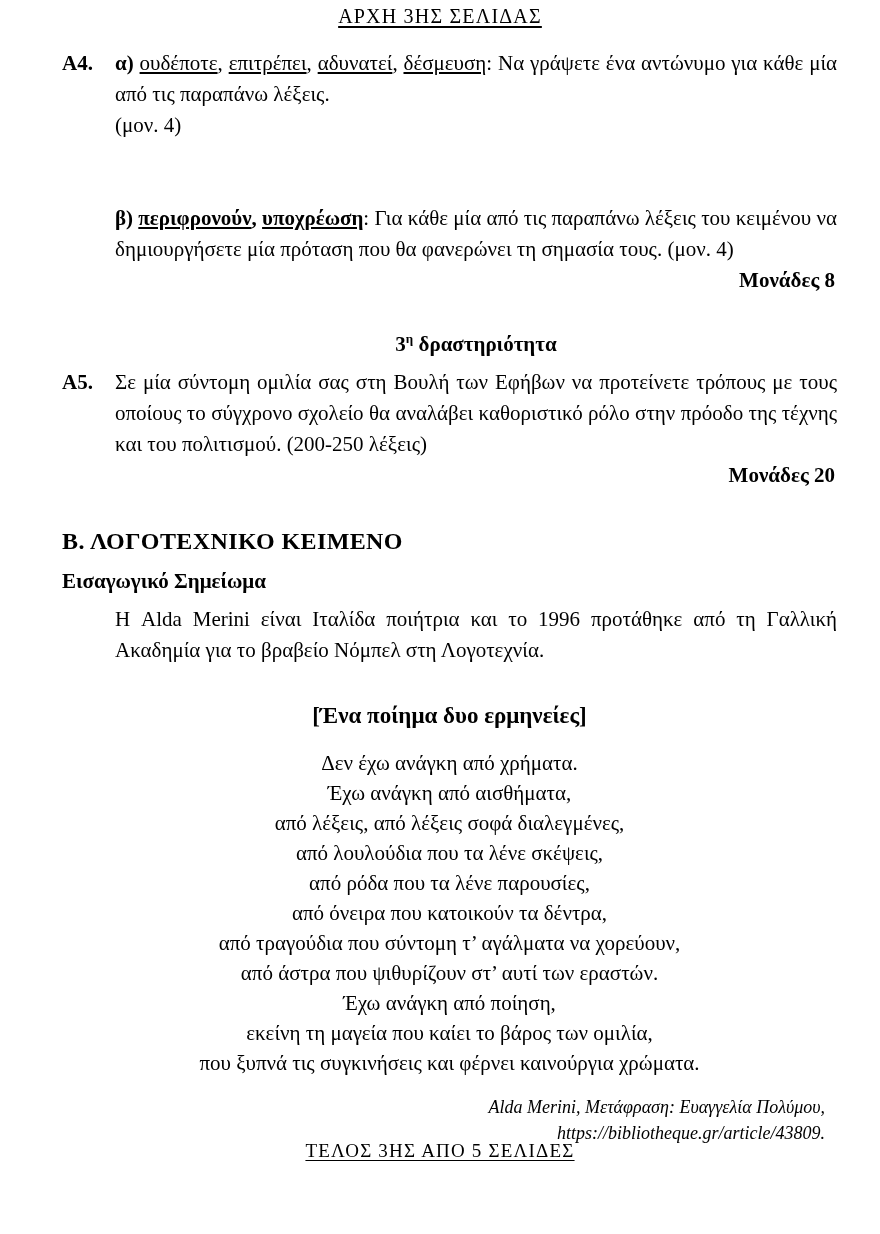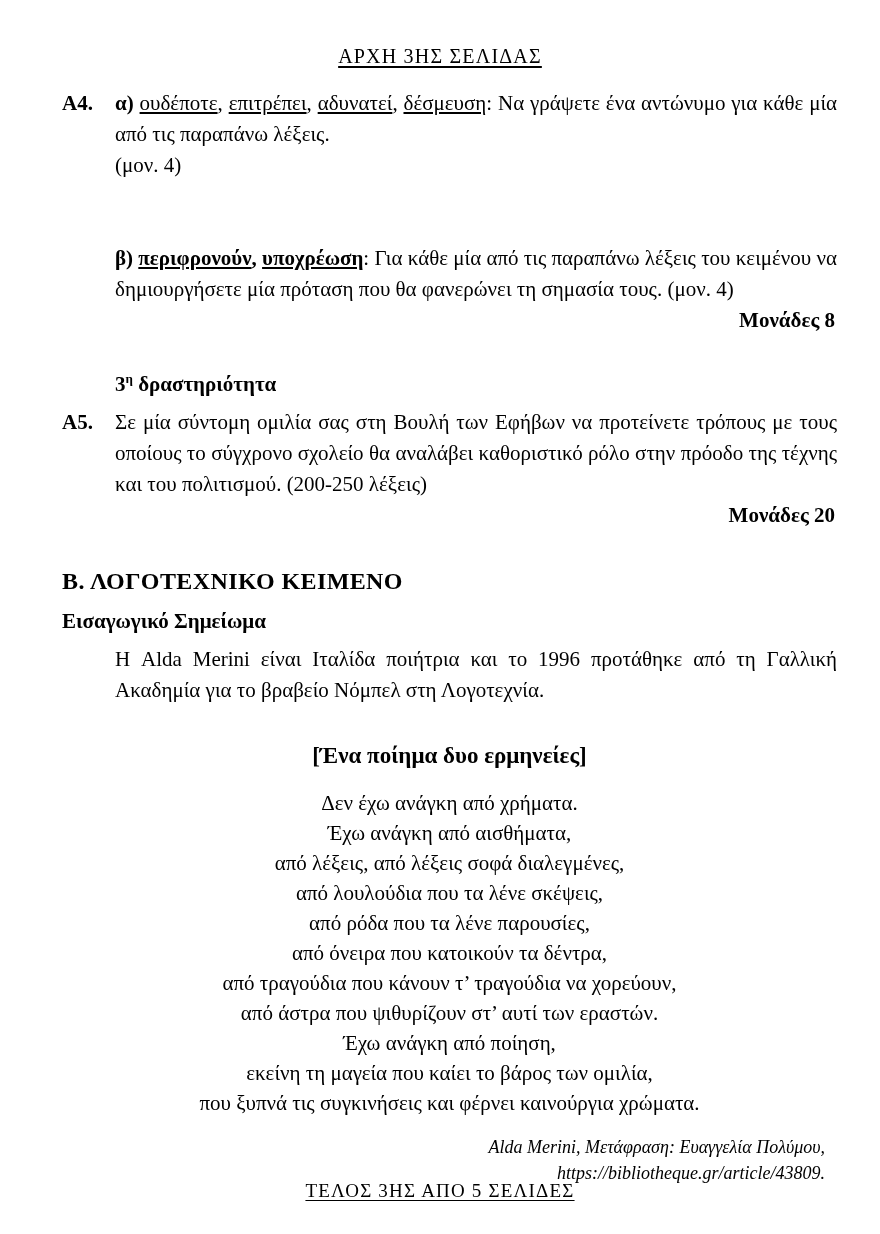--- a/index.html
+++ b/index.html
@@ -16,21 +16,20 @@
     color: #000000;
     overflow: hidden;
   }
 
   .page {
     position: absolute;
     left: 0; top: 0;
     width: 880px;
     height: 902px;
     box-sizing: border-box;
-    margin-top: 40px;
   }
 
   
   .page-header {
     position: absolute;
     left: 0;
     top: 5px;
     width: 880px;
     text-align: center;
     font-size: 20px;
@@ -106,20 +105,21 @@
     font-size: 21px;
     line-height: 30px;
     padding-right: 2px;
   }
 
   .activity-head {
     margin-left: 53px;
     font-weight: bold;
     font-size: 21px;
     line-height: 30px;
+    text-align: center;
   }
   .activity-head sup {
     font-size: 0.62em;
     vertical-align: super;
     line-height: 0;
   }
 
   .section-title {
     font-weight: bold;
     font-size: 24px;
@@ -210,21 +210,21 @@
 
     <div class="poem-title">[Ένα ποίημα δυο ερμηνείες]</div>
     <div class="spacer-sm"></div>
     <div class="poem">
       <div class="poem-line">Δεν έχω ανάγκη από χρήματα.</div>
       <div class="poem-line">Έχω ανάγκη από αισθήματα,</div>
       <div class="poem-line">από λέξεις, από λέξεις σοφά διαλεγμένες,</div>
       <div class="poem-line">από λουλούδια που τα λένε σκέψεις,</div>
       <div class="poem-line">από ρόδα που τα λένε παρουσίες,</div>
       <div class="poem-line">από όνειρα που κατοικούν τα δέντρα,</div>
-      <div class="poem-line">από τραγούδια που κάνουν τ’ τραγούδια να χορεύουν,</div>
+      <div class="poem-line">από τραγούδια που σύντομη τ’ αγάλματα να χορεύουν,</div>
       <div class="poem-line">από άστρα που ψιθυρίζουν στ’ αυτί των εραστών.</div>
       <div class="poem-line">Έχω ανάγκη από ποίηση,</div>
       <div class="poem-line">εκείνη τη μαγεία που καίει το βάρος των ομιλία,</div>
       <div class="poem-line">που ξυπνά τις συγκινήσεις και φέρνει καινούργια χρώματα.</div>
     </div>
 
     <div class="spacer-sm"></div>
 
     <div class="attribution">
       <span class="src-line">Alda Merini, Μετάφραση: Ευαγγελία Πολύμου,</span>

